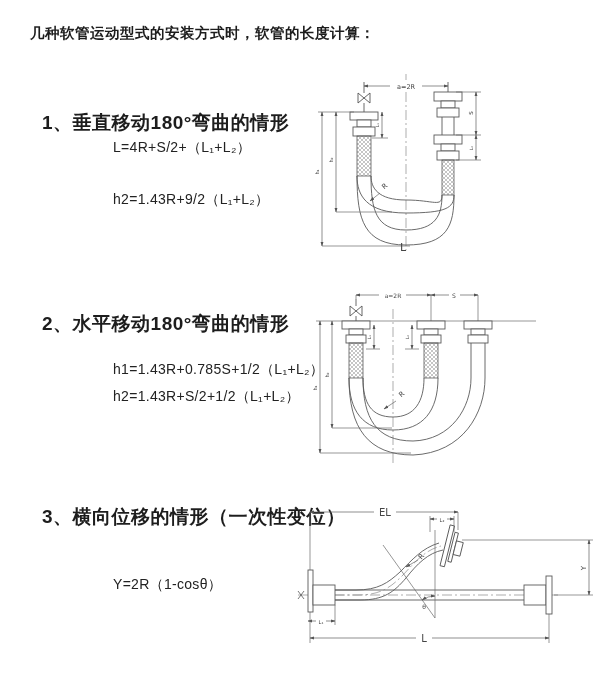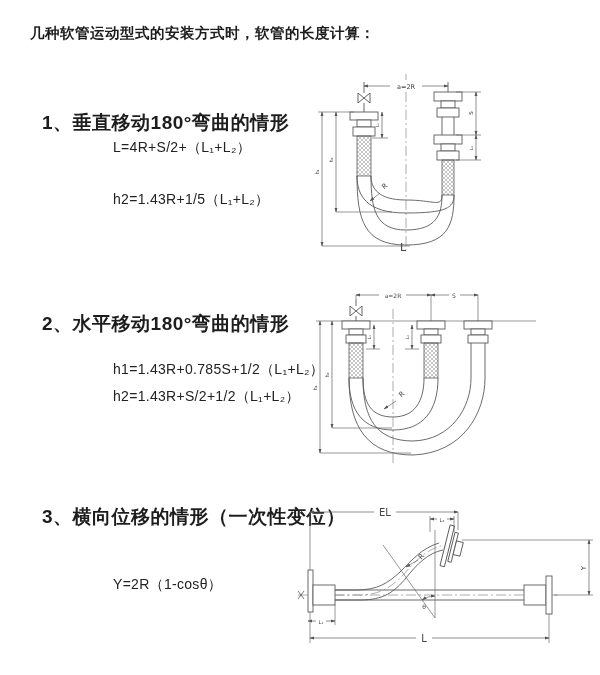--- a/index.html
+++ b/index.html
@@ -19,21 +19,21 @@
 </style>
 </head>
 <body>
 
 <div id="page">
 
   <div class="abs title">几种软管运动型式的安装方式时，软管的长度计算：</div>
 
   <div class="abs sec-head" style="top:110px">1、垂直移动180°弯曲的情形</div>
   <div class="abs formula" style="top:139px">L=4R+S/2+（L₁+L₂）</div>
-  <div class="abs formula" style="top:191px">h2=1.43R+1/5（L₁+L₂）</div>
+  <div class="abs formula" style="top:191px">h2=1.43R+9/2（L₁+L₂）</div>
 
   <div class="abs sec-head" style="top:311px">2、水平移动180°弯曲的情形</div>
   <div class="abs formula" style="top:361px">h1=1.43R+0.785S+1/2（L₁+L₂）</div>
   <div class="abs formula" style="top:388px">h2=1.43R+S/2+1/2（L₁+L₂）</div>
 
   <div class="abs sec-head" style="top:504px">3、横向位移的情形（一次性变位）</div>
   <div class="abs formula" style="top:576px">Y=2R（1-cosθ）</div>
 
   <svg class="abs" style="left:306px;top:60px" width="290" height="200" viewBox="0 0 290 200">
     <defs>

